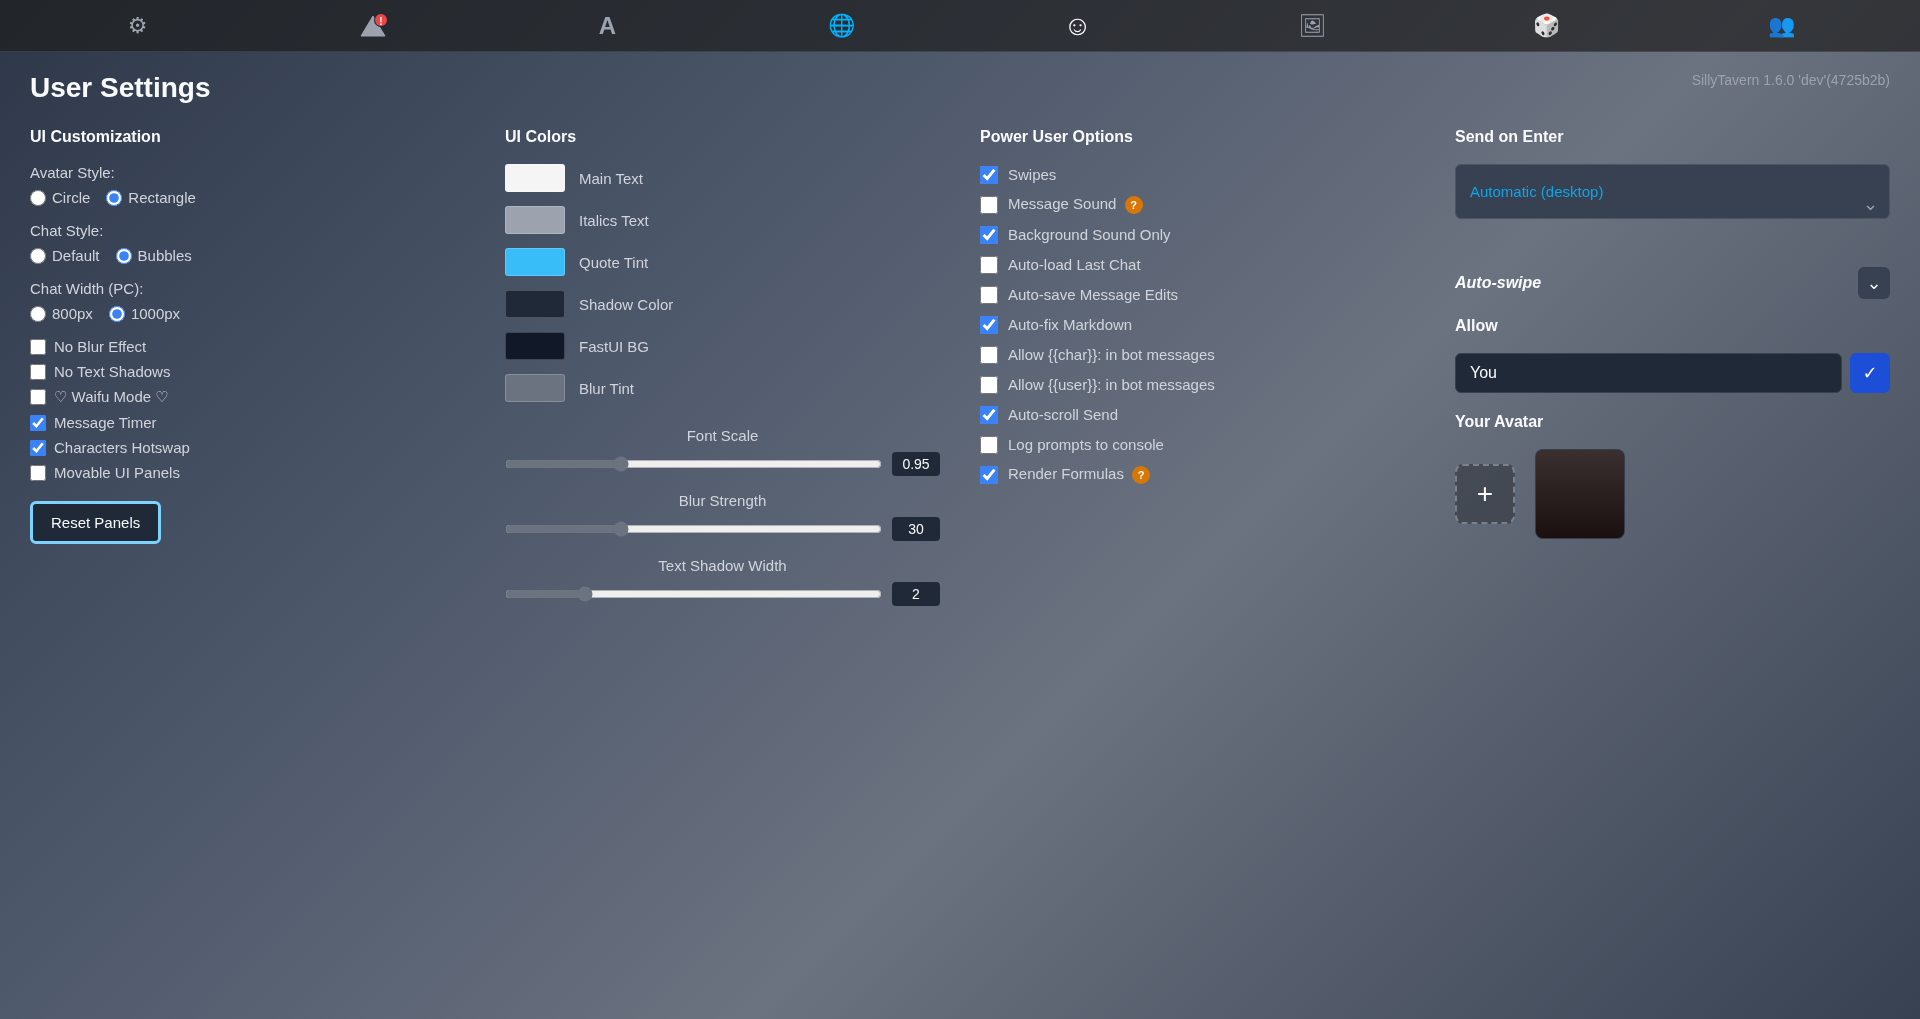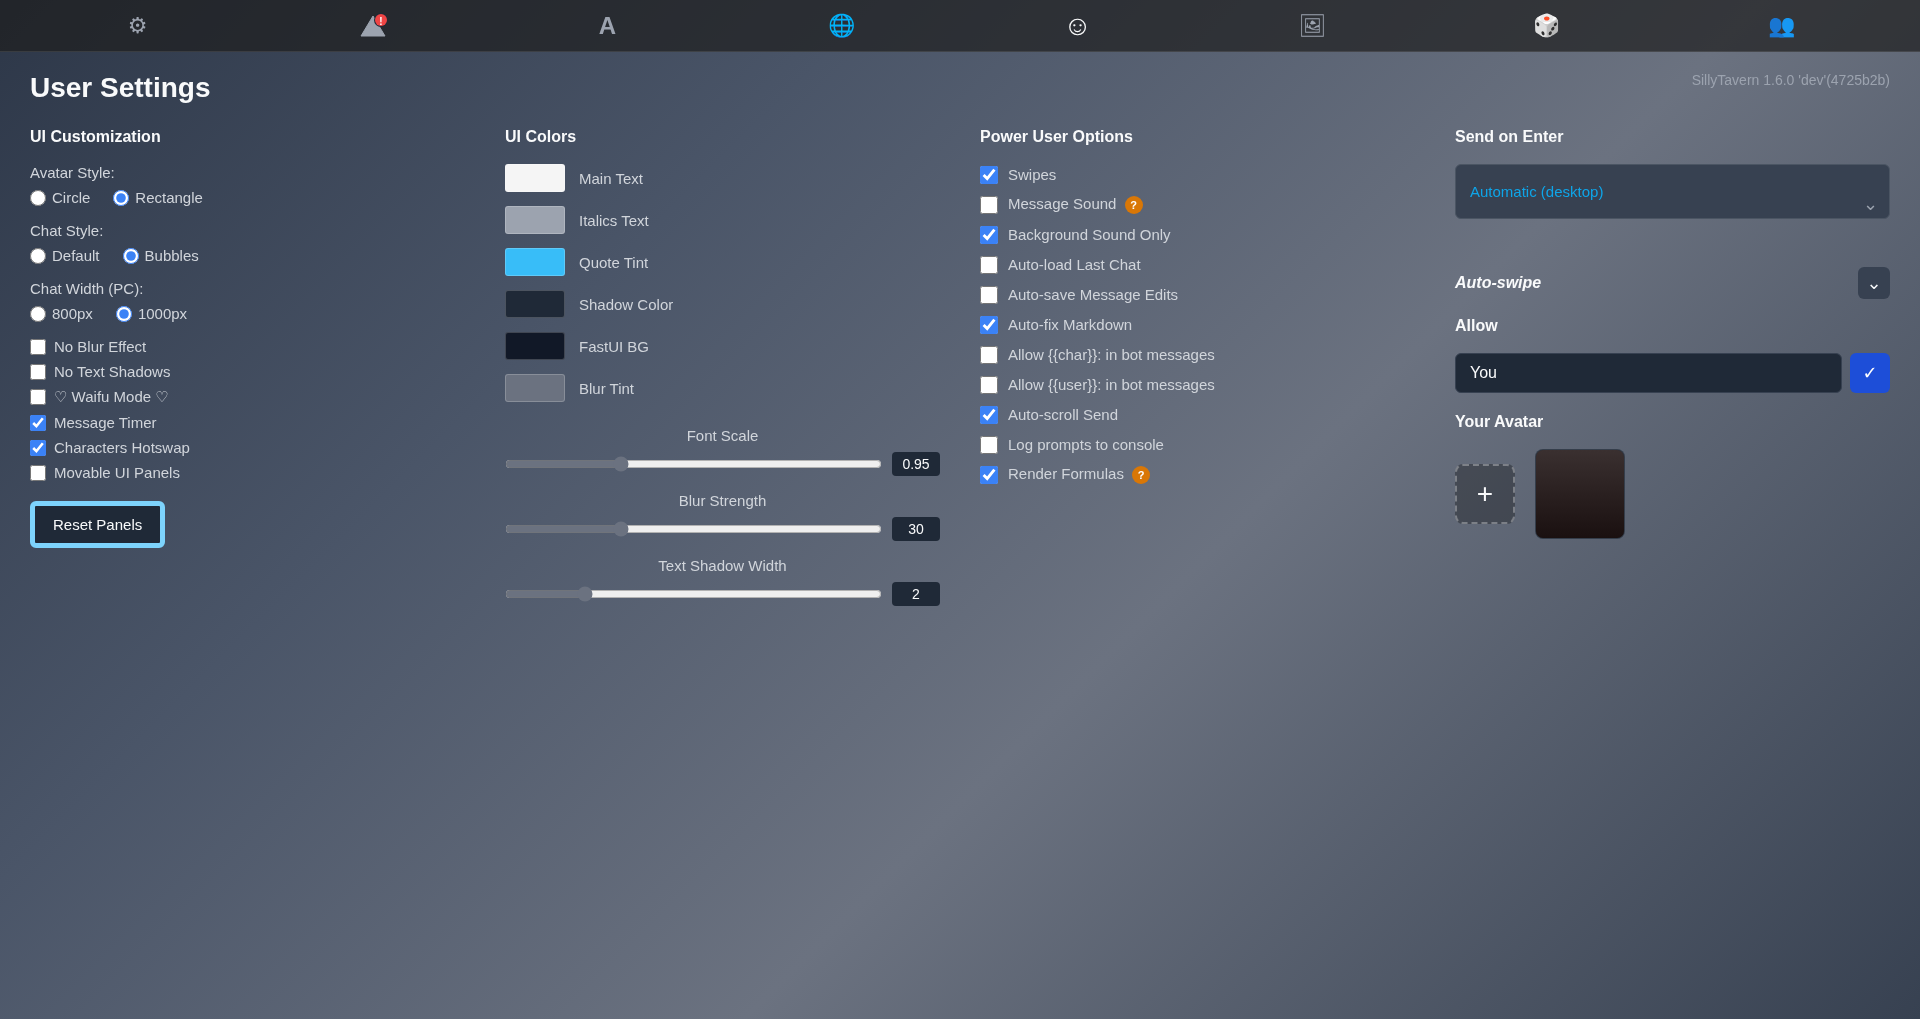--- a/index.html
+++ b/index.html
@@ -80,21 +80,21 @@
     .setting-group {
       margin-bottom: 16px;
     }
     .setting-label {
       font-size: 15px;
       color: #d1d5db;
       margin-bottom: 8px;
     }
     .radio-group {
       display: flex;
-      gap: 23px;
+      gap: 16px;
       align-items: center;
     }
     .radio-item {
       display: flex;
       align-items: center;
       gap: 6px;
       cursor: pointer;
       font-size: 15px;
       color: #d1d5db;
     }
@@ -117,21 +117,21 @@
     .checkbox-item input[type="checkbox"] {
       width: 16px;
       height: 16px;
       accent-color: #3b82f6;
       cursor: pointer;
     }
 
     .reset-button {
       background: #1f2937;
       color: #f9fafb;
-      border: 5px solid #7dd3fc;
+      border: 3px solid #7dd3fc;
       padding: 10px 18px;
       border-radius: 6px;
       font-size: 15px;
       cursor: pointer;
       margin-top: 12px;
     }
 
     
     .color-row {
       display: flex;

